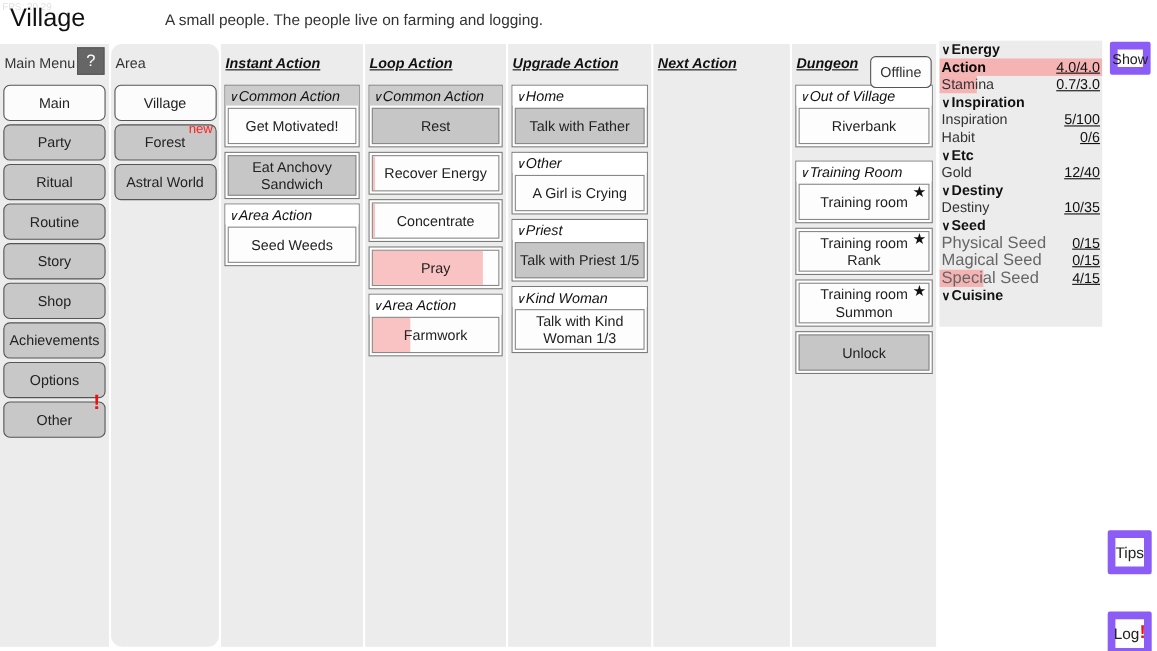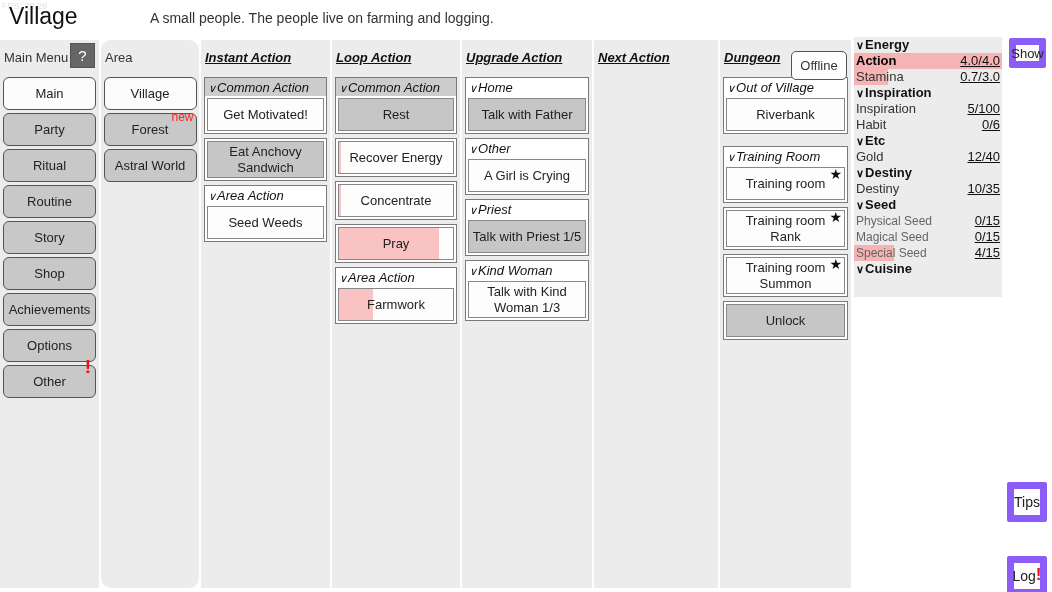--- a/index.html
+++ b/index.html
@@ -55,21 +55,21 @@
     justify-content:center;cursor:pointer;margin-top:12px;}
 
   .stats{position:absolute;left:854px;top:37px;width:148px;background:#ececec;
     font-size:13px;padding-bottom:20px;}
   .srow{position:relative;height:16px;line-height:16px;padding:0 2px;overflow:hidden;}
   .sfill{position:absolute;left:0;top:0;bottom:0;background:#f5b3b3;}
   .slab{position:relative;float:left;color:#333;}
   .sval{position:relative;float:right;color:#111;text-decoration:underline;}
   .shead .slab{font-weight:bold;color:#111;}
   .srow.bold .slab{font-weight:bold;color:#000;}
-  .srow.small .slab{font-size:12px;color:#666;}
+  .srow.small .slab{font-size:15px;color:#666;}
 
   .corner-btn{position:absolute;background:#fdfdfd;border:7px solid #8b5cf6;border-radius:2px;
     display:flex;align-items:center;justify-content:center;font-size:13px;color:#222;cursor:pointer;}
   .show-btn{left:1009px;top:38px;width:37px;height:30px;}
   .tips-btn{left:1007px;top:482px;width:40px;height:40px;font-size:14px;}
   .log-btn{left:1007px;top:556px;width:40px;height:40px;font-size:14px;}
   .log-excl{color:#e11;font-weight:bold;font-size:17px;margin-left:0px;position:relative;top:-1px;}
 </style>
 </head>
 <body>

